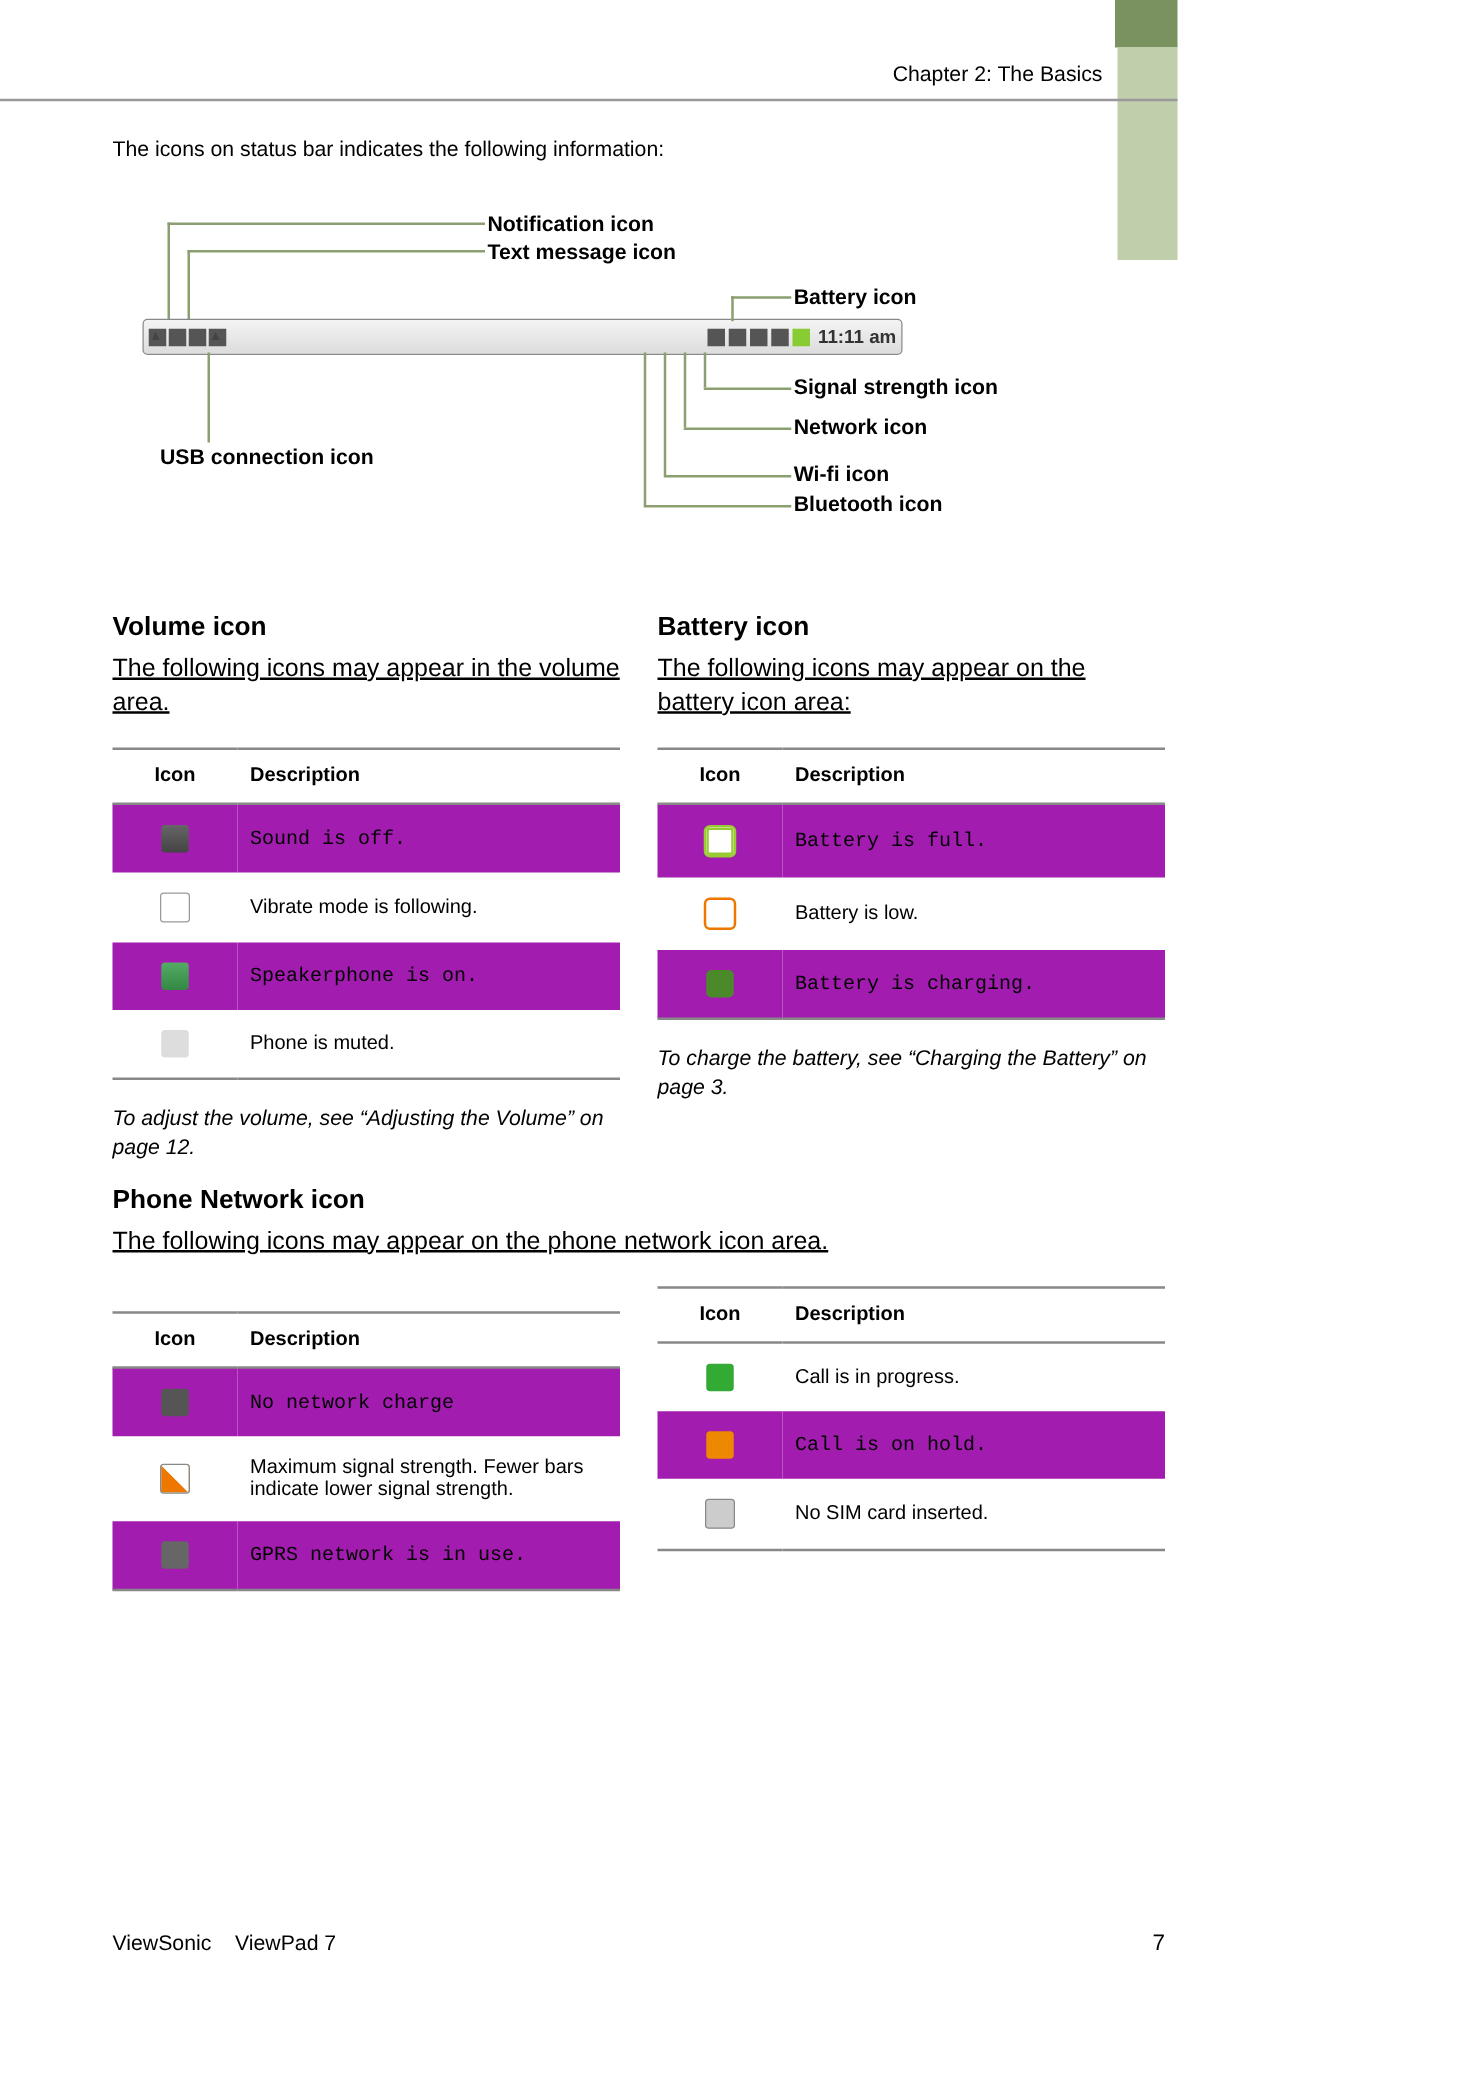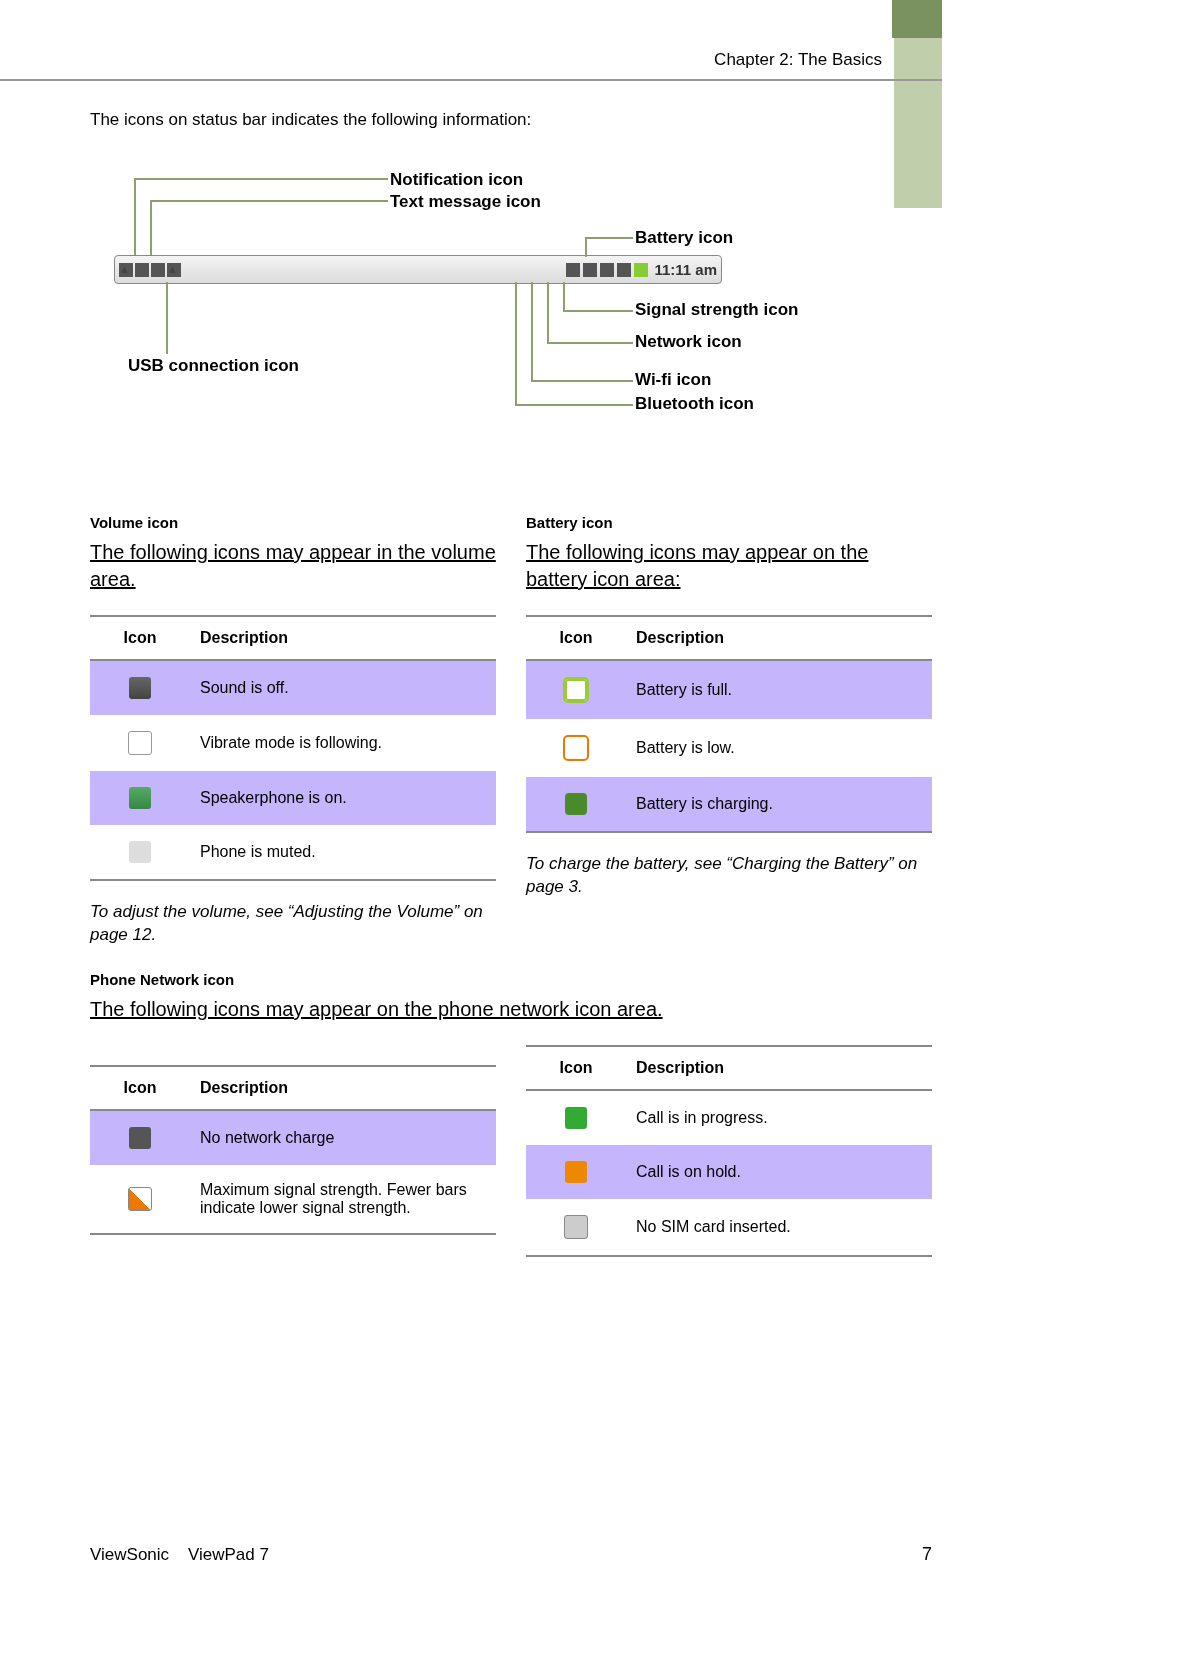--- a/index.html
+++ b/index.html
@@ -101,23 +101,22 @@
   }
 
   
   .two-col {
     display: flex;
     gap: 30px;
   }
   .col { flex: 1; }
   .sec-heading {
     font-weight: bold;
-    font-size: 15px;
+    font-size: 21px;
     margin-bottom: 8px;
-    margin-top: 24px;
   }
   .sec-desc {
     font-size: 20px;
     margin-bottom: 22px;
     line-height: 1.35;
     text-decoration: underline;
   }
 
   .tbl {
     width: 100%;
@@ -130,21 +129,21 @@
     text-align: left;
     font-weight: bold;
     padding: 12px 10px;
     border-bottom: 2px solid #888;
   }
   .tbl th:first-child { text-align: center; width: 80px; margin-top: 16px;}
   .tbl td {
     padding: 16px 10px;
     vertical-align: middle;
   }
-  .tbl tr.shade td { background: #c4b5fd; }
+  .tbl tr.shade td { background: #a21caf; font-family: Liberation Mono, monospace; }
   .tbl td.ic-cell { text-align: center; width: 80px; }
   .mini-icon {
     display: inline-block;
     width: 22px;
     height: 22px;
     background: #888;
     border-radius: 3px;
     vertical-align: middle;
   }
   .mi-sound-off { background: linear-gradient(#666,#444); position:relative; }
@@ -317,20 +316,24 @@
             </thead>
           <tbody>
             <tr class="shade">
               <td class="ic-cell"><span class="mini-icon mi-no-sig"></span></td>
               <td>No network charge</td>
             </tr>
             <tr>
               <td class="ic-cell"><span class="mini-icon mi-sig"></span></td>
               <td>Maximum signal strength. Fewer bars indicate lower signal strength.</td>
             </tr>
+            <tr class="shade">
+              <td class="ic-cell"><span class="mini-icon mi-gprs"></span></td>
+              <td>GPRS network is in use.</td>
+            </tr>
           </tbody>
         </table>
       </div>
       <div class="col">
         <table class="tbl">
           <thead>
               <tr>
             <th>Icon</th>
             <th>Description</th>
           </tr>

